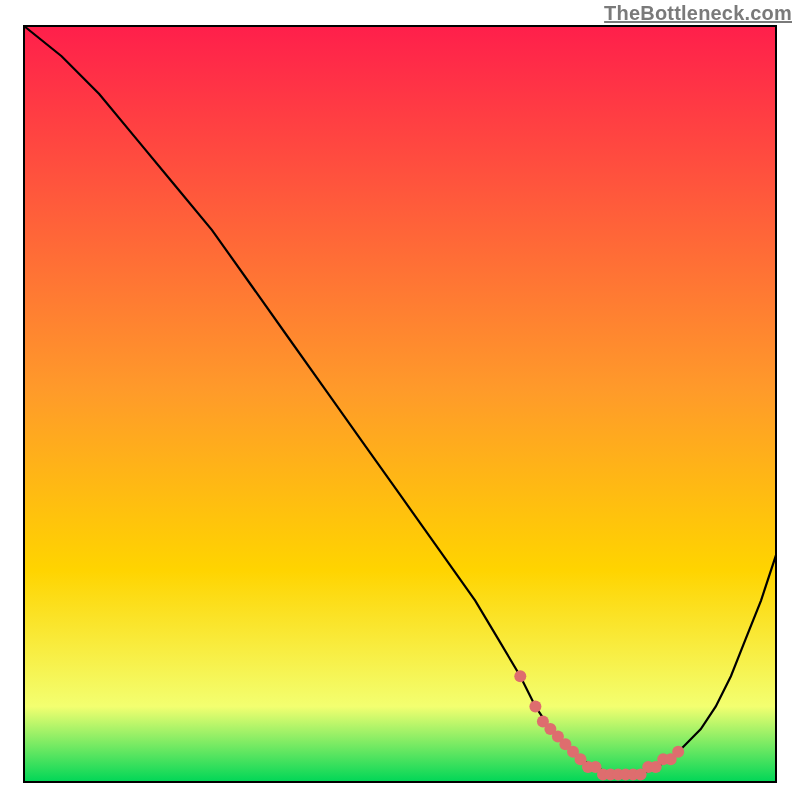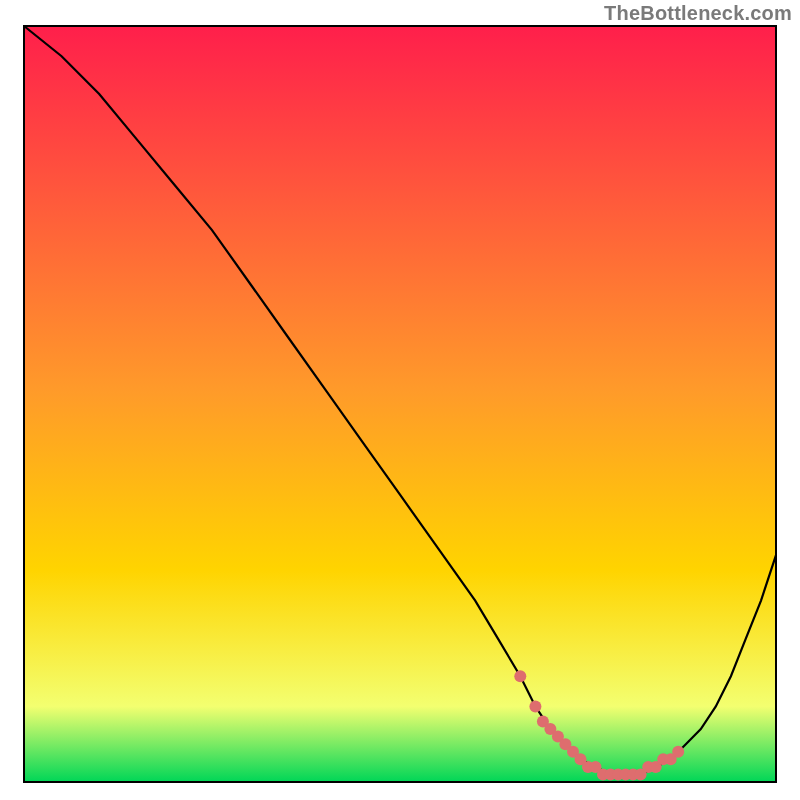--- a/index.html
+++ b/index.html
@@ -17,20 +17,21 @@
     height: 800px;
   }
   .attribution {
     position: absolute;
     top: 2px;
     right: 8px;
     font-size: 20px;
     font-weight: 600;
     color: #7a7a7a;
     letter-spacing: 0.2px;
+    text-decoration: underline;
   }
   svg.chart {
     position: absolute;
     left: 0;
     top: 0;
     width: 800px;
     height: 800px;
     display: block;
   }
 </style>

